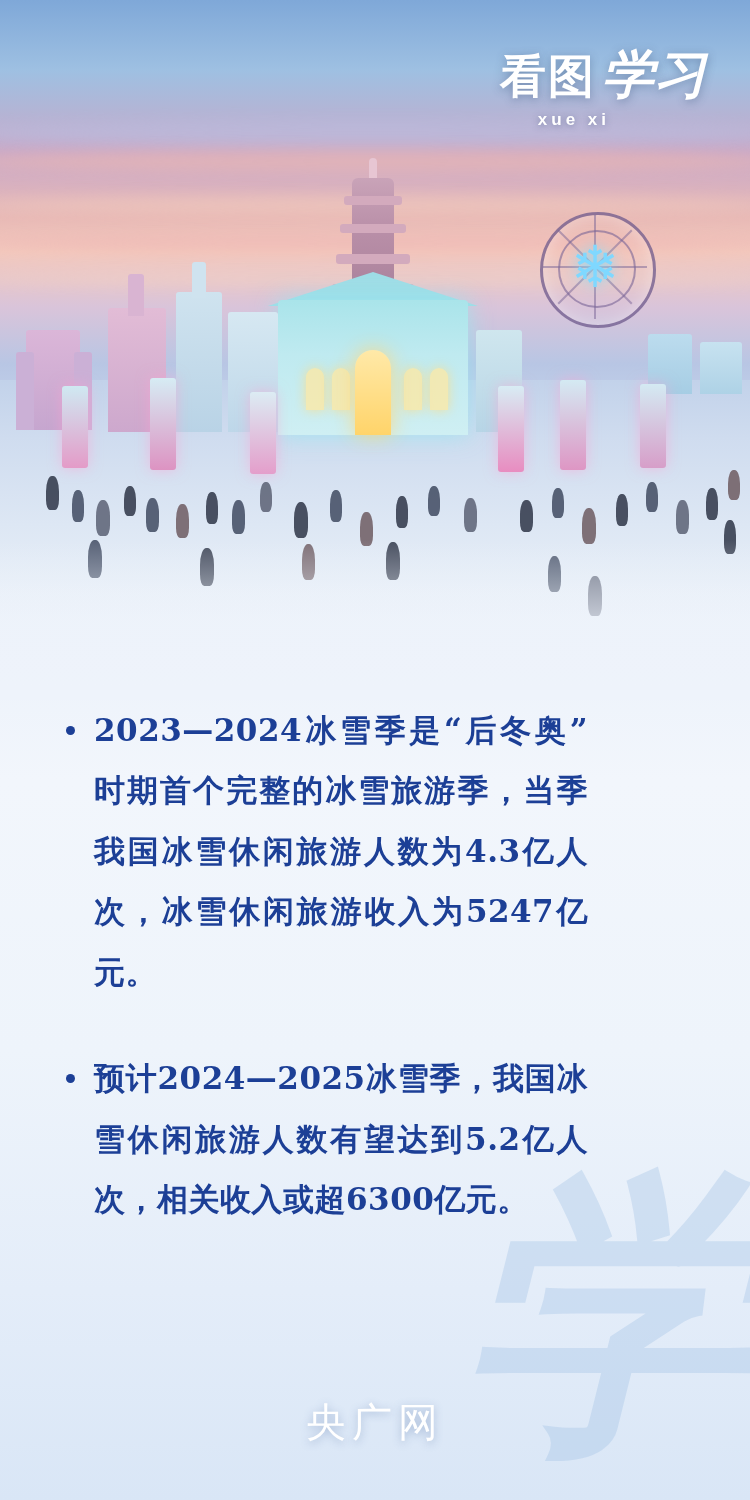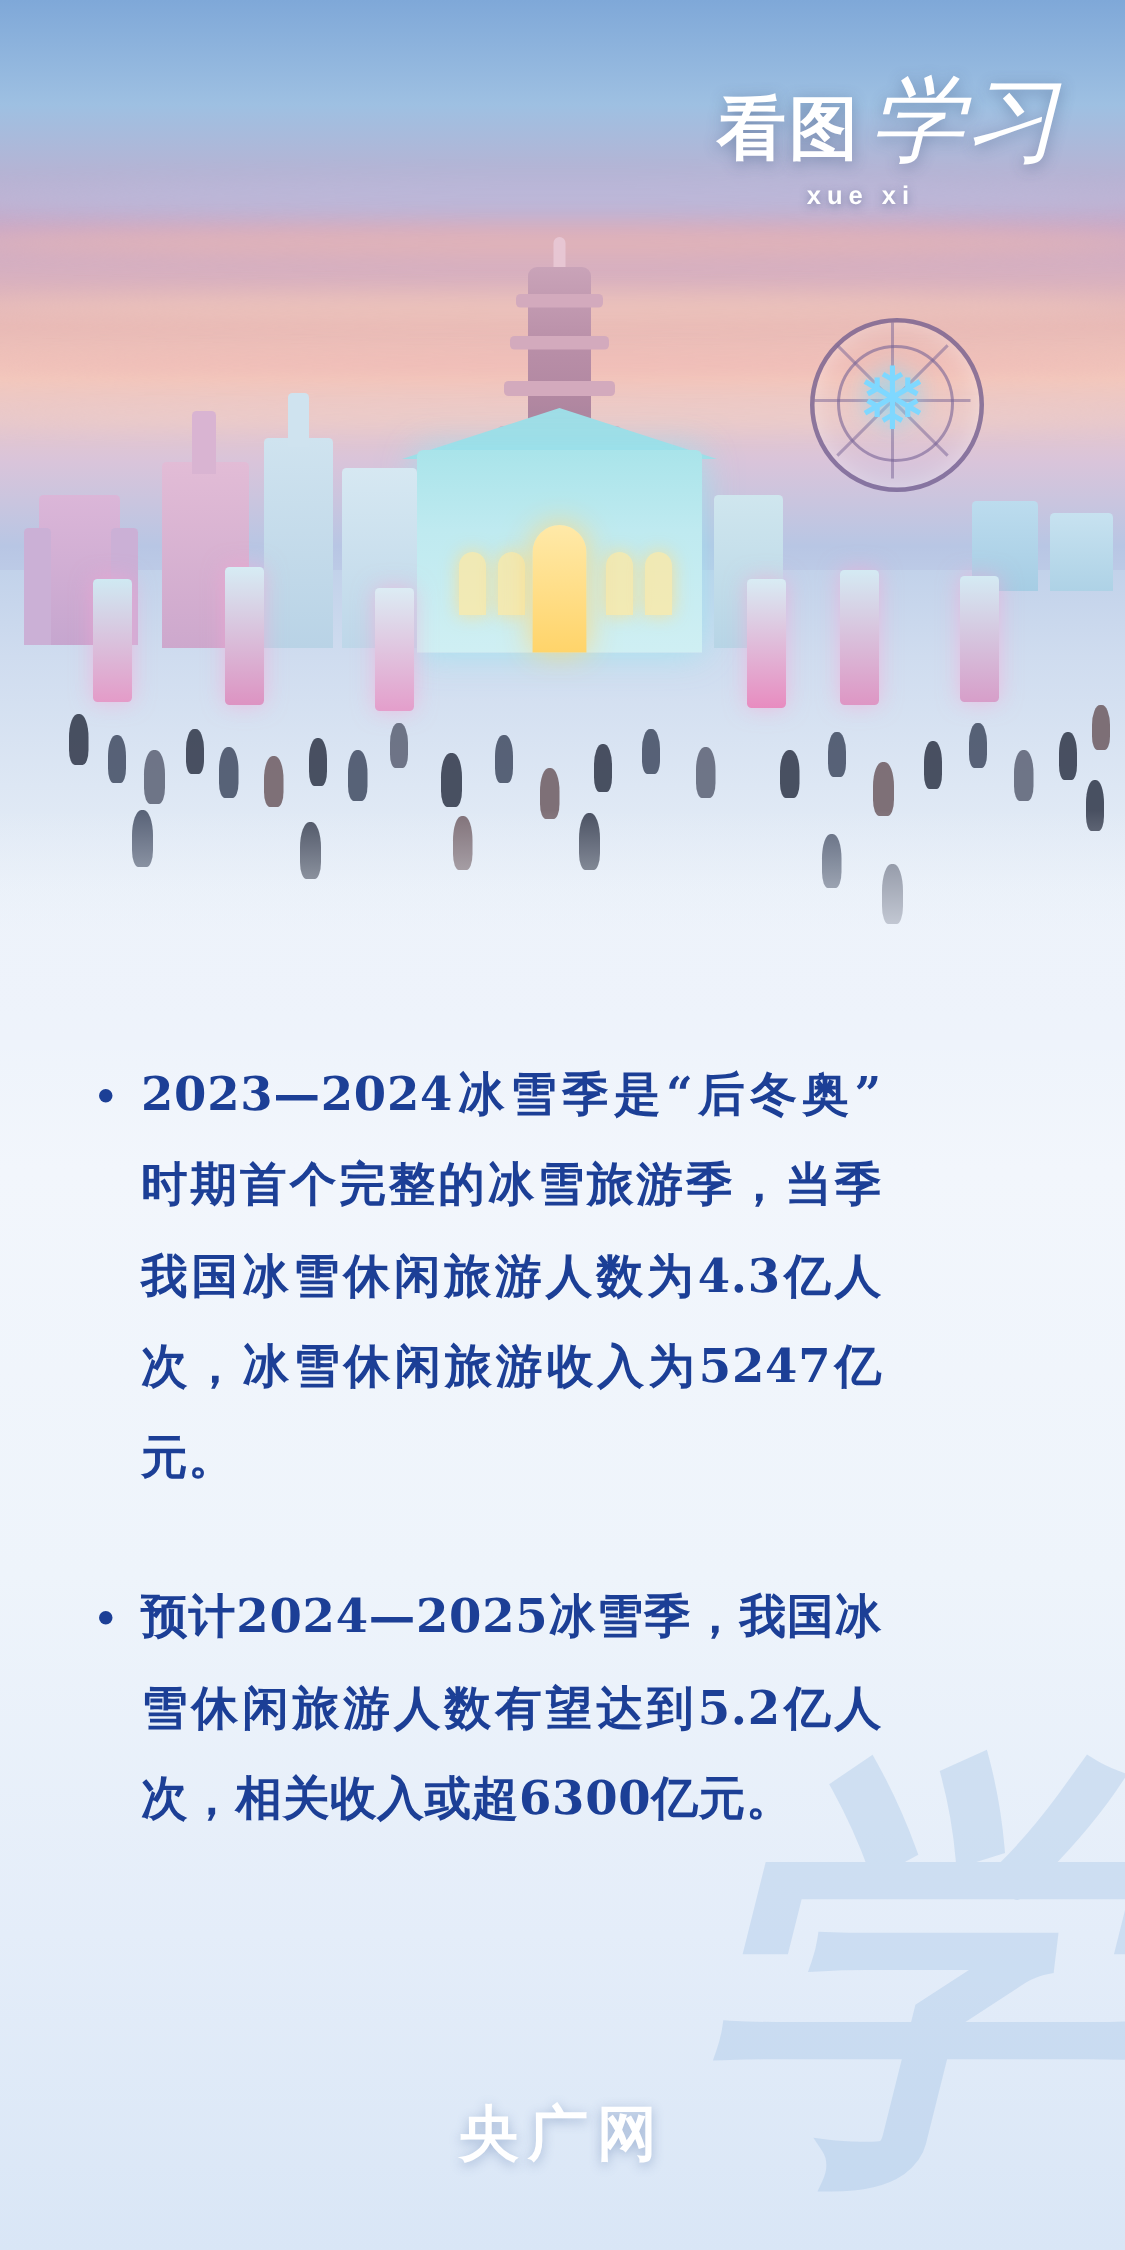--- a/index.html
+++ b/index.html
@@ -223,22 +223,22 @@
     line-height: 1;
     text-shadow: 0 2px 10px rgba(60,80,120,.45);
     display: flex;
     align-items: baseline;
     justify-content: flex-start;
     gap: 6px;
   }
   .logo-main .script {
     font-family: "DejaVu Serif", serif;
     font-style: italic;
-    font-size: 63px;
-    font-weight: 400;
+    font-size: 52px;
+    font-weight: 700;
     letter-spacing: 0;
   }
   .logo-pinyin {
     margin-top: 10px;
     margin-right: 96px;
     font-size: 17px;
     font-weight: 700;
     letter-spacing: 4px;
     color: #ffffff;
     text-shadow: 0 1px 6px rgba(60,80,120,.5);
@@ -301,21 +301,21 @@
     position: absolute;
     left: 0;
     bottom: 50px;
     width: 750px;
     text-align: center;
   }
   .footer-logo {
     display: inline-block;
     font-family: "DejaVu Serif", serif;
     font-size: 40px;
-    font-weight: 700;
+    font-weight: 400;
     letter-spacing: 6px;
     color: #ffffff;
     text-shadow: 0 2px 8px rgba(90,120,170,.45);
   }
 </style>
 </head>
 <body>
 
 <div class="poster">
 

